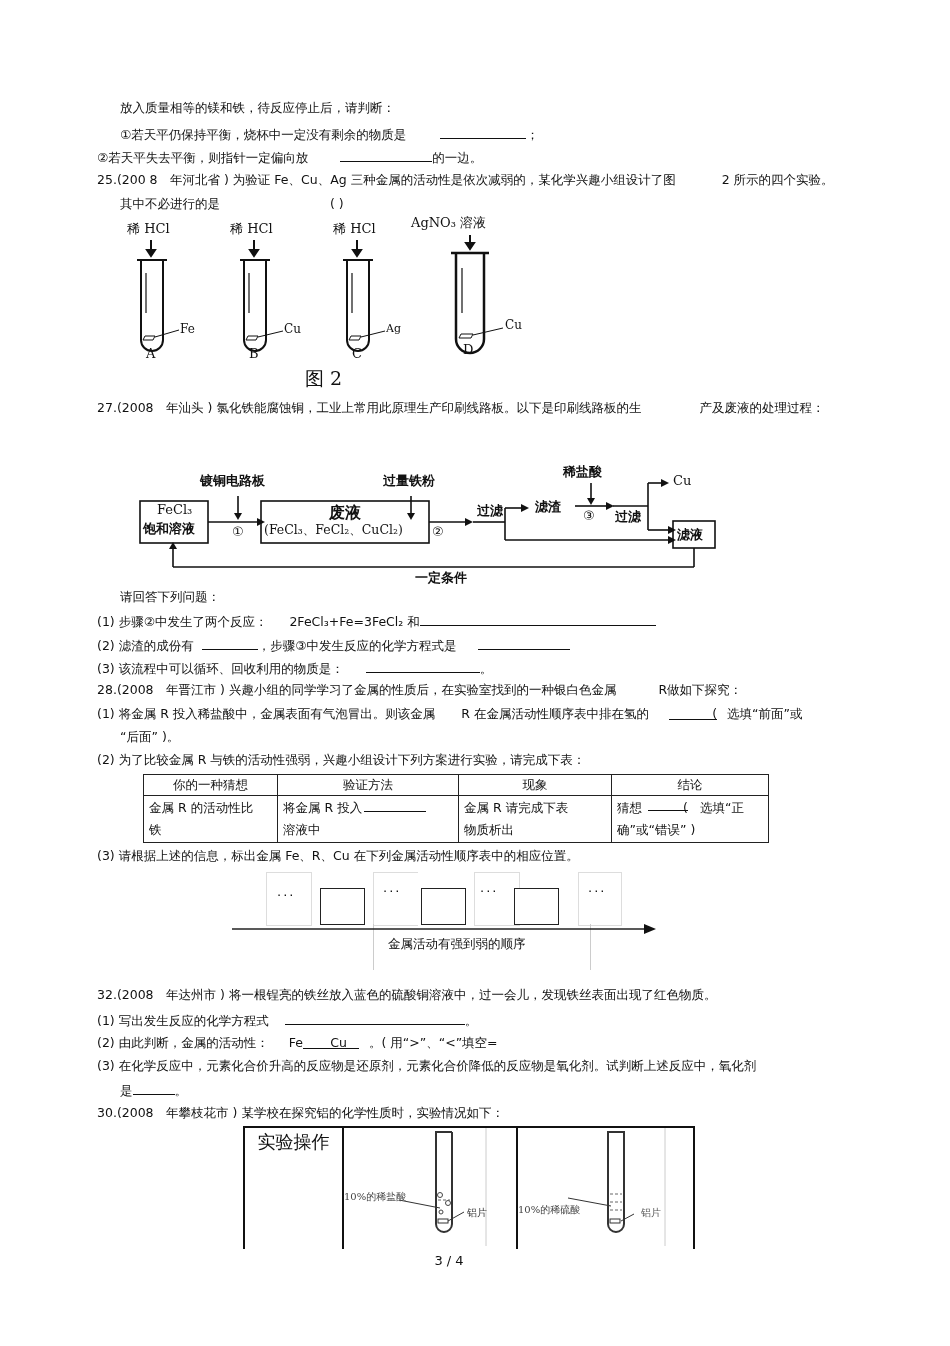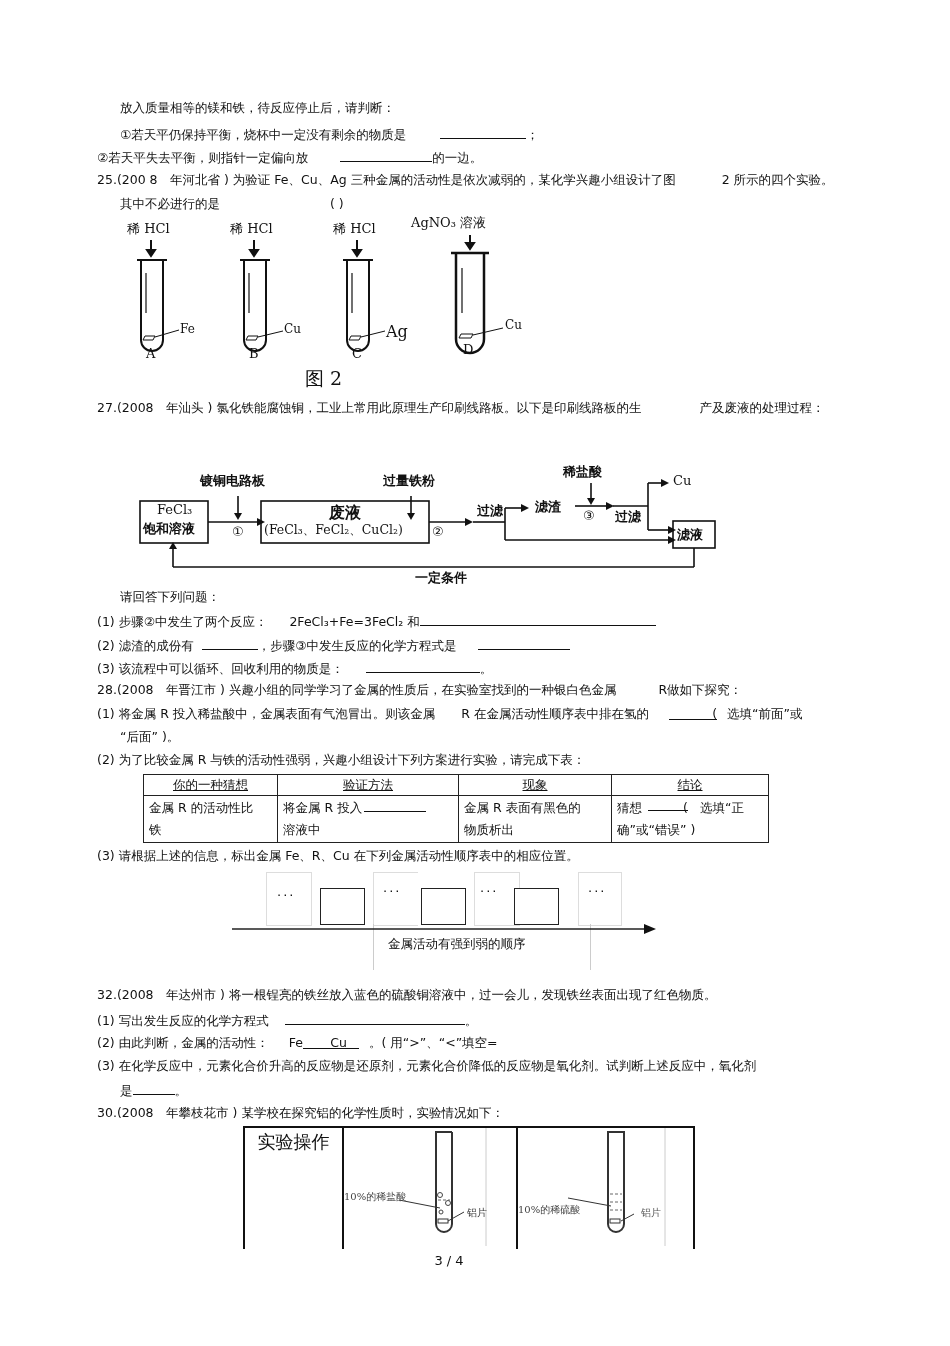--- a/index.html
+++ b/index.html
@@ -5,21 +5,21 @@
   html, body { margin: 0; padding: 0; background: #ffffff; }
   body { width: 950px; height: 1346px; position: relative; overflow: hidden;
          font-family: "DejaVu Sans", "Liberation Sans", sans-serif; color: #111; font-size: 12.5px; }
   .abs { position: absolute; white-space: nowrap; }
   .line { position: absolute; white-space: nowrap; font-size: 12.5px; line-height: 16px; }
   .blank { display: inline-block; border-bottom: 1px solid #111; height: 13px; vertical-align: baseline; }
   .gap { display: inline-block; }
   .serif { font-family: "DejaVu Serif", "Liberation Serif", serif; }
   table.q28 { position: absolute; left: 143px; top: 774px; border-collapse: collapse; font-size: 12.5px; }
   table.q28 td { border: 1px solid #222; padding: 1px 5px; vertical-align: top; line-height: 22px; }
-  table.q28 tr.head td { text-align: center; line-height: 18px; text-decoration: underline; }
+  table.q28 tr.head td { text-align: center; line-height: 18px; }
   table.q30 { position: absolute; left: 243px; top: 1126px; border-collapse: collapse; }
   table.q30 td { border: 2px solid #111; border-bottom: none; vertical-align: top; padding: 0; }
   .box { position: absolute; border: 1.5px solid #222; background: #fff; }
   .box-light { position: absolute; border: 1px solid #ddd; background: #fff; }
   .page-num { position: absolute; left: 0; width: 898px; top: 1253px; text-align: center; font-size: 13px; }
 </style>
 </head>
 <body>
 
 <div class="line" style="left:120px; top:100px;">放入质量相等的镁和铁，待反应停止后，请判断：</div>
@@ -69,21 +69,21 @@
       <line x1="357" y1="17" x2="357" y2="28"></line>
         <path d="M353 25 l4 6 l4 -6 z" fill="#111"></path>
     </g>
   </svg>
   <div class="abs serif" style="left:14px; top:2px; font-size:13px;">稀 HCl</div>
   <div class="abs serif" style="left:117px; top:2px; font-size:13px;">稀 HCl</div>
   <div class="abs serif" style="left:220px; top:2px; font-size:13px;">稀 HCl</div>
   <div class="abs serif" style="left:298px; top:-4px; font-size:13px;">AgNO₃ 溶液</div>
   <div class="abs serif" style="left:67px; top:104px; font-size:12px;">Fe</div>
   <div class="abs serif" style="left:171px; top:104px; font-size:12px;">Cu</div>
-  <div class="abs serif" style="left:273px; top:104px; font-size:16px;">Ag</div>
+  <div class="abs serif" style="left:273px; top:104px; font-size:11px;">Ag</div>
   <div class="abs serif" style="left:392px; top:100px; font-size:12px;">Cu</div>
   <div class="abs serif" style="left:33px; top:128px; font-size:13px;">A</div>
   <div class="abs serif" style="left:136px; top:128px; font-size:13px;">B</div>
   <div class="abs serif" style="left:239px; top:128px; font-size:13px;">C</div>
   <div class="abs serif" style="left:350px; top:124px; font-size:13px;">D</div>
   <div class="abs serif" style="left:192px; top:148px; font-size:19px;">图 2</div>
 </div>
 
 <div class="line" style="left:97px; top:400px;">
   <span>27.(2008　年汕头 ) 氯化铁能腐蚀铜，工业上常用此原理生产印刷线路板。以下是印刷线路板的生</span><span class="gap" style="width:58px"></span><span>产及废液的处理过程：</span>
@@ -190,21 +190,21 @@
   <tr>
     <td>
       <div>金属  R 的活动性比</div>
       <div>铁</div>
     </td>
     <td>
       <div><span>将金属  R 投入</span><span class="blank" style="width:62px; margin-left:2px;"></span></div>
       <div>溶液中</div>
     </td>
     <td>
-      <div>金属   R 表面有黑色的</div>
+      <div>金属   R 请完成下表</div>
       <div>物质析出</div>
     </td>
     <td>
       <div><span>猜想</span><span class="gap" style="width:6px"></span><span class="blank" style="width:40px; text-align:right;"><span>(</span></span><span class="gap" style="width:12px"></span><span>选填“正</span></div>
       <div>确”或“错误”   )</div>
     </td>
   </tr>
 </tbody>
   </table>
 

